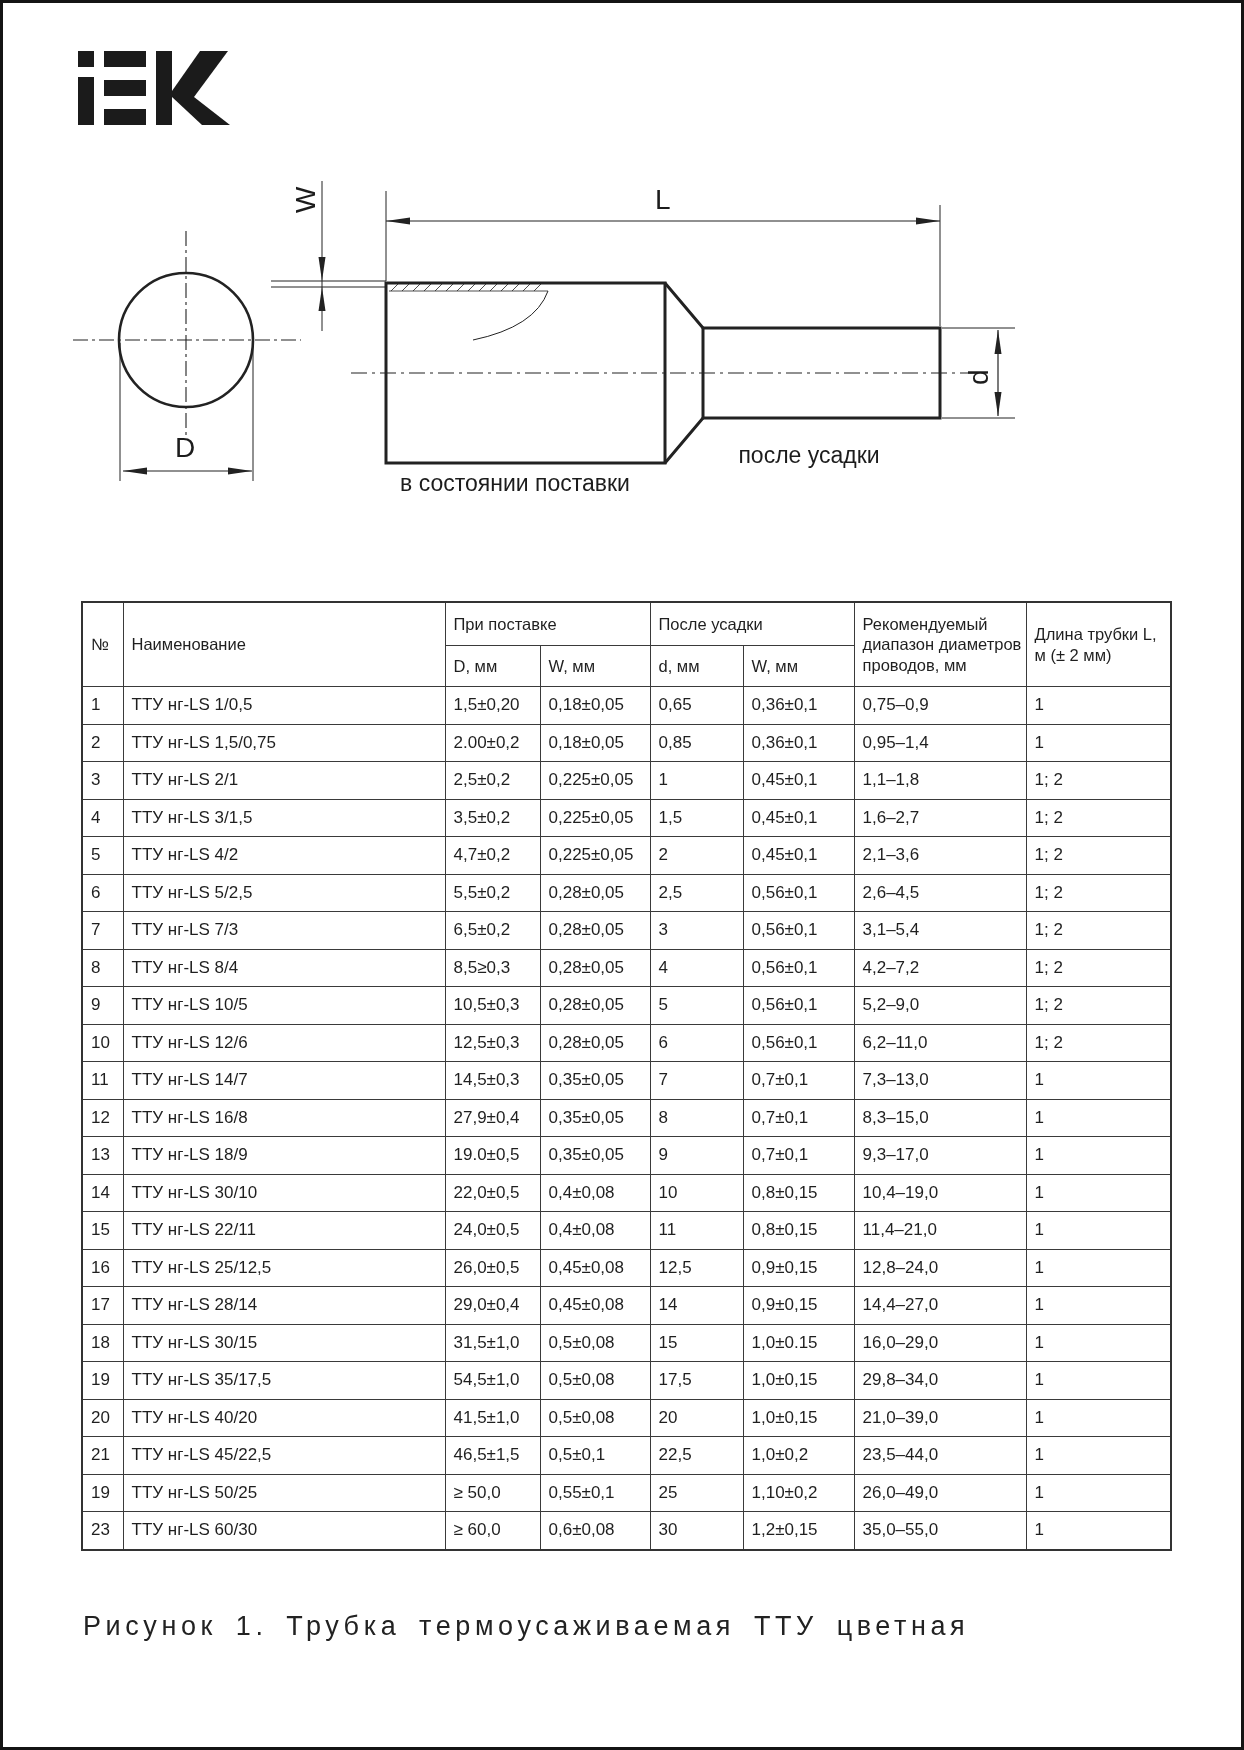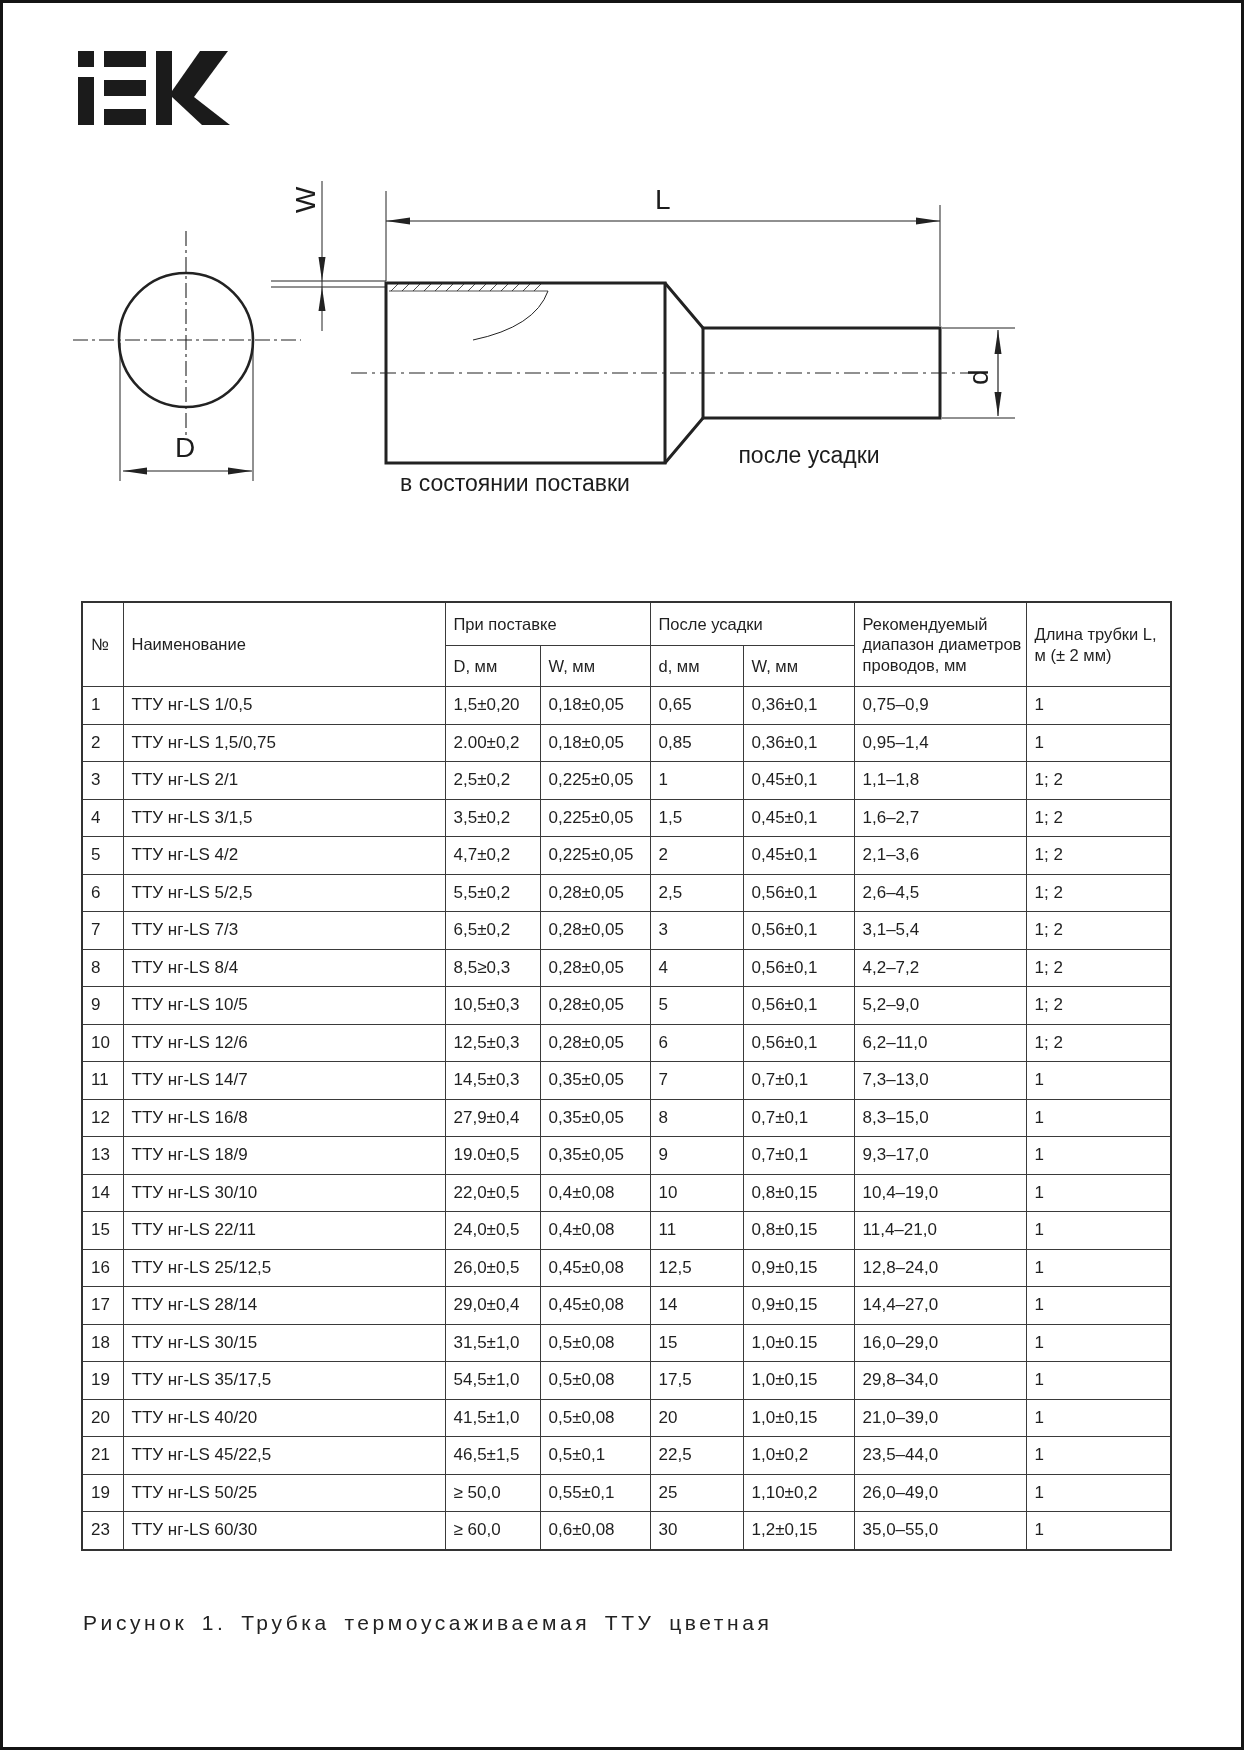--- a/index.html
+++ b/index.html
@@ -32,21 +32,21 @@
     white-space:nowrap;
   }
   table.spec{border:2px solid #333;}
   table.spec th{font-size:16.5px;white-space:normal;line-height:1.25;}
   th.top{height:42px;vertical-align:top;padding-top:7px;}
   th.sub{height:40px;vertical-align:middle;}
   td{height:36.5px;}
   .c-num, th.num{text-align:center;padding-left:2px;}
   .fig-caption{
     position:absolute;left:80px;top:1608px;
-    font-size:21px;letter-spacing:0.17em;word-spacing:0.25em;color:#222;
+    font-size:27px;letter-spacing:0.17em;word-spacing:0.25em;color:#222;
   }
   svg text{font-family:"Liberation Sans", sans-serif;fill:#1c1c1c;}
 </style>
 </head>
 <body>
 
 <div class="logo-wrap">
   <svg width="152" height="74" viewBox="0 0 152 74" aria-label="IEK">
     <g fill="#1b1b1b">
       <rect x="0" y="0" width="16" height="16"></rect>

